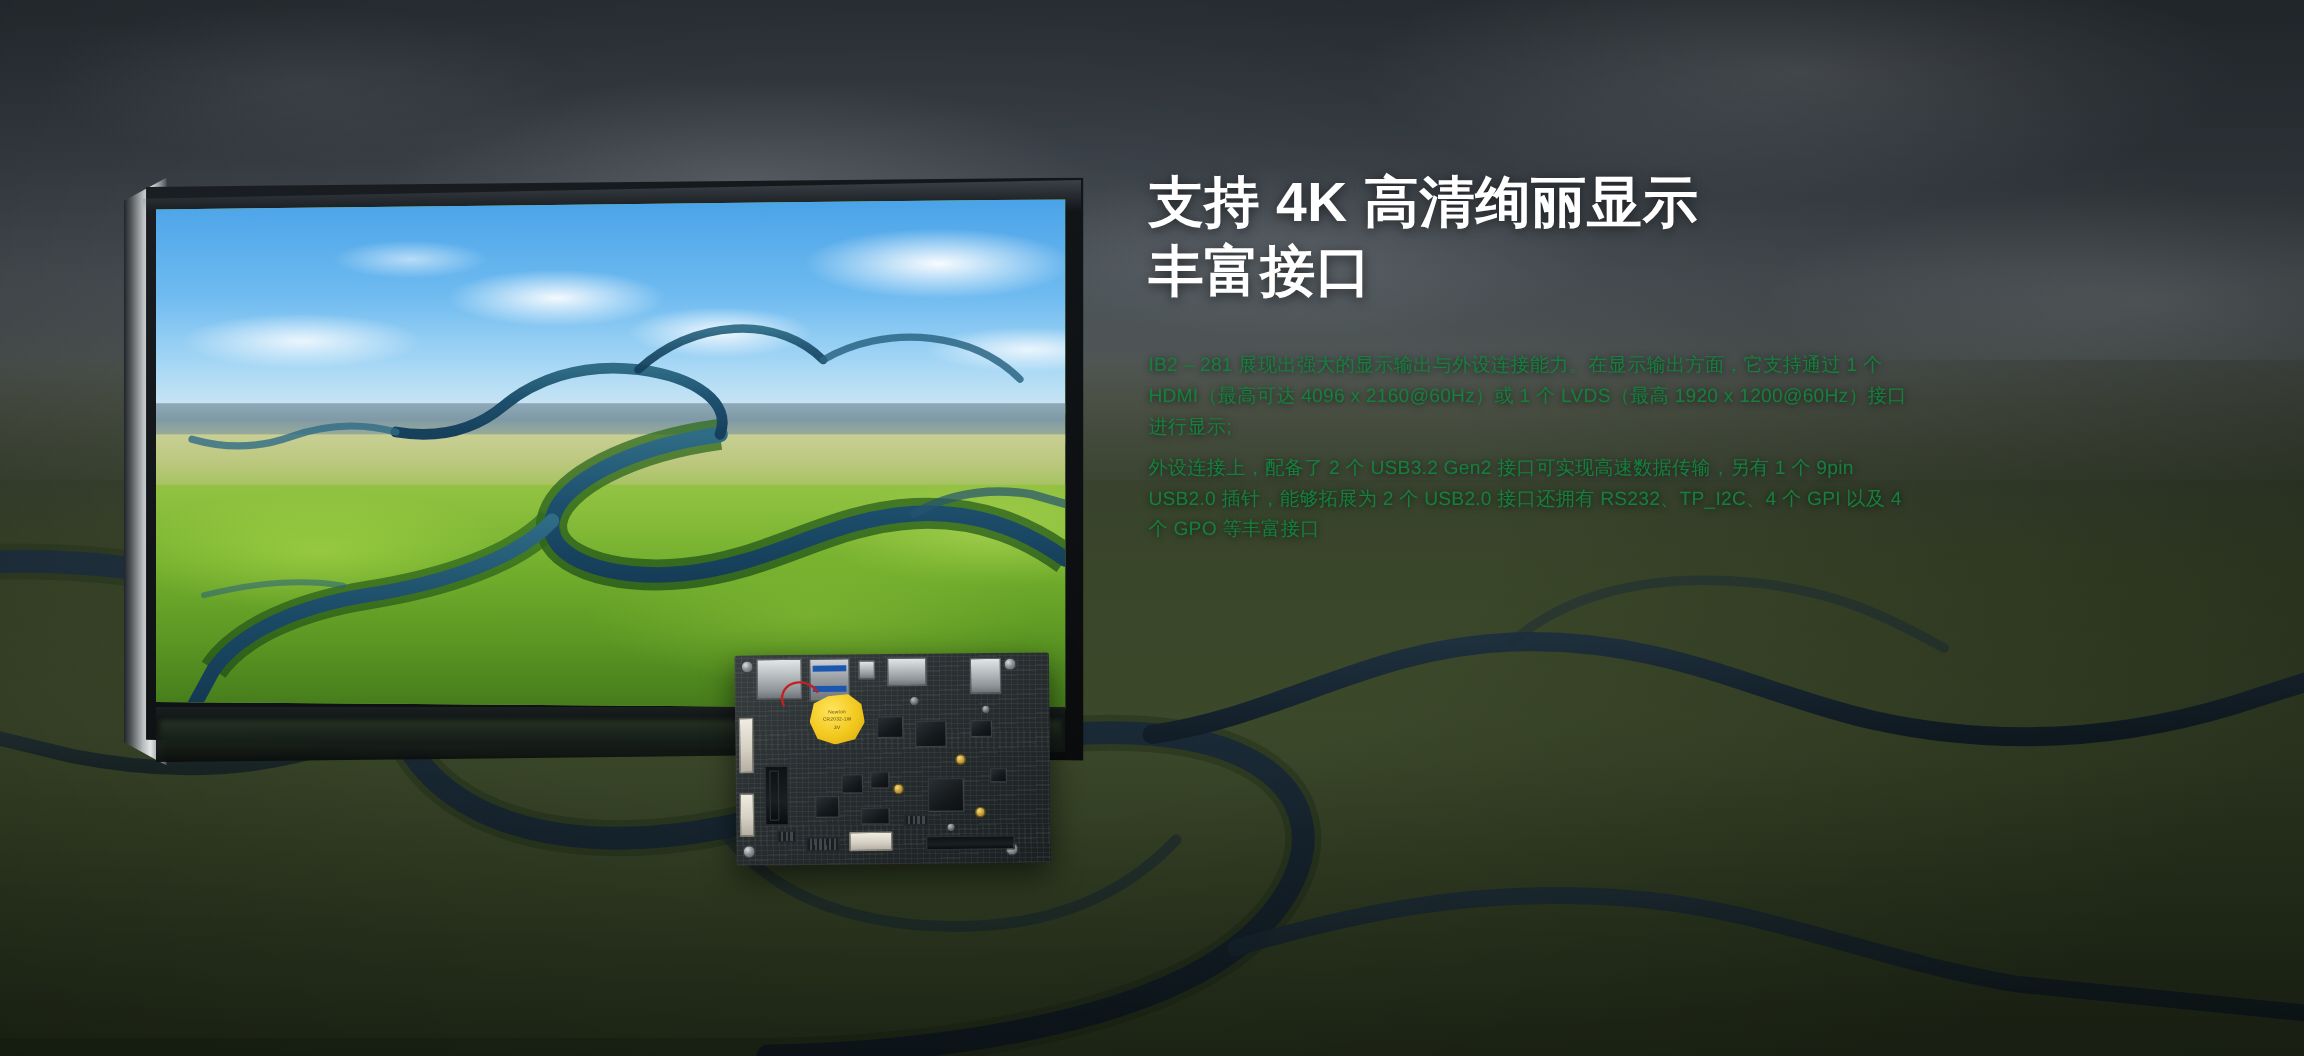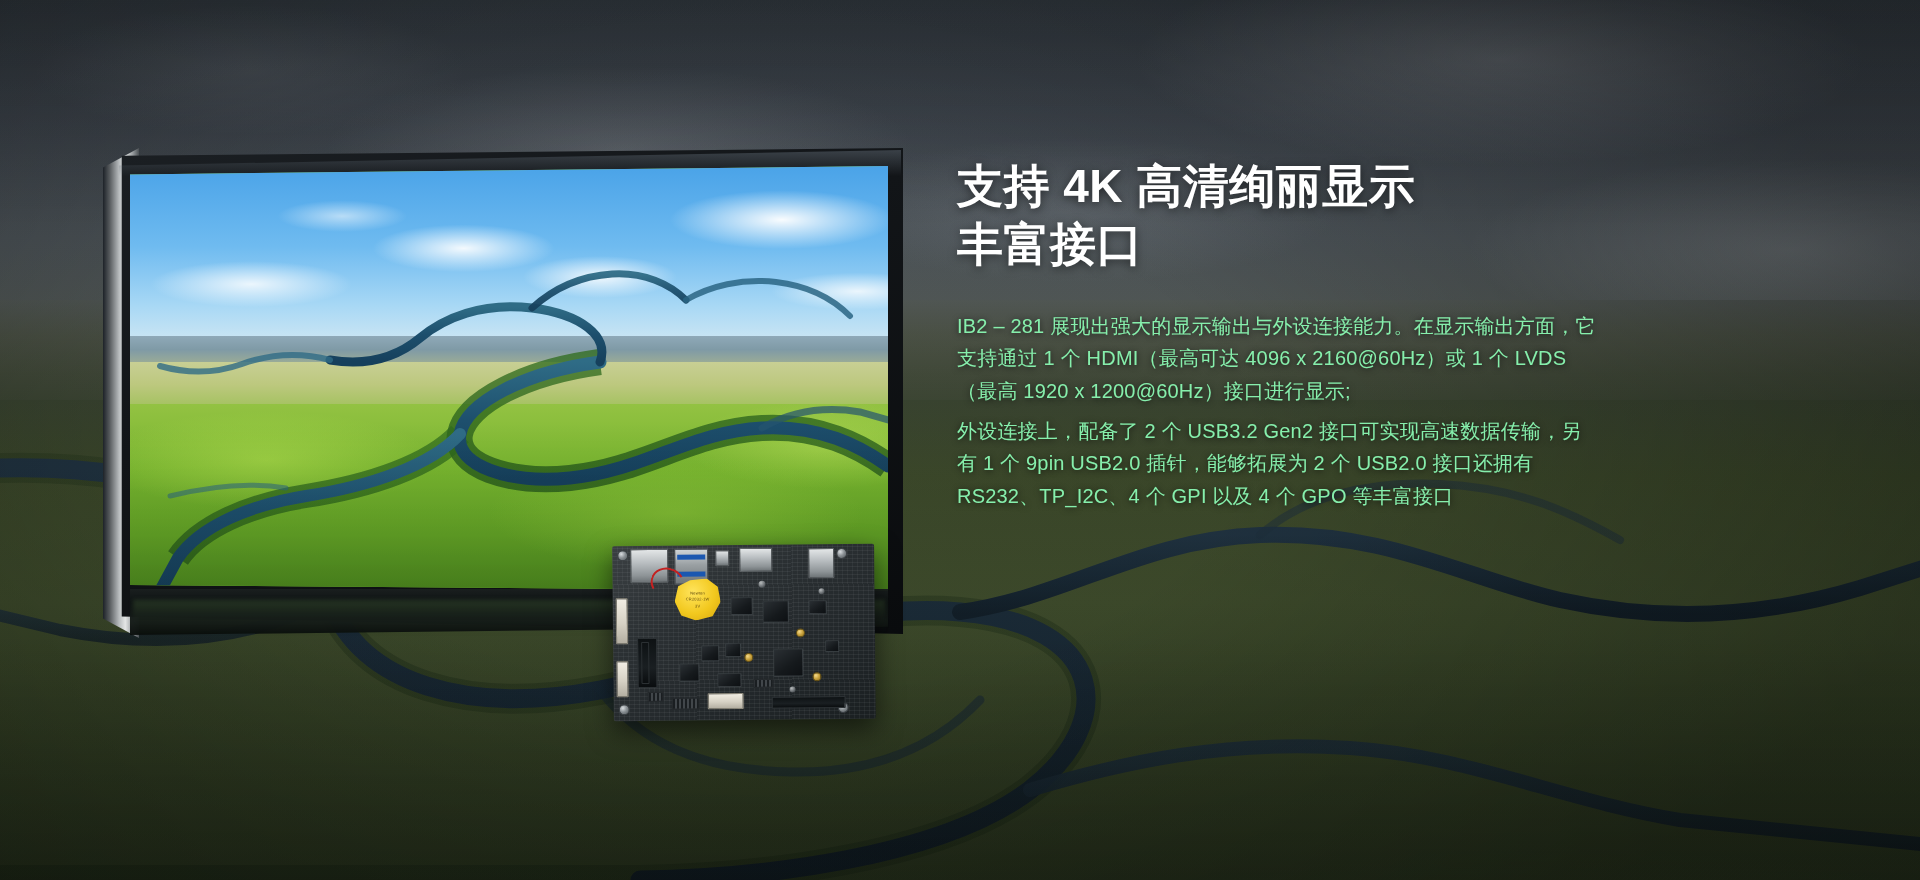--- a/index.html
+++ b/index.html
@@ -213,36 +213,36 @@
     border: 1px solid #6d5616;
   }
   .slot-dark {
     position: absolute;
     background: linear-gradient(180deg, #0e1214 0%, #1a1f22 60%, #0a0d0f 100%);
     border: 1px solid #2b3033;
     border-radius: 1px;
   }
 
   
-  #copy { position: absolute; left: 957px; top: 158px; width: 640px; }
+  #copy { position: absolute; left: 957px; top: 140px; width: 640px; }
 
   .headline {
     color: #ffffff;
     font-size: 46px;
     line-height: 1.26;
     font-weight: 700;
     letter-spacing: .5px;
     text-shadow: 0 2px 10px rgba(0,0,0,.55);
   }
 
   .body-block { margin-top: 36px; }
 
   .para {
-    color: #86efac;
-    font-size: 20px;
+    color: #15803d;
+    font-size: 16px;
     line-height: 1.62;
     letter-spacing: .2px;
     text-shadow: 0 1px 6px rgba(0,0,0,.72);
   }
   .para + .para { margin-top: 8px; }
 </style>
 </head>
 <body>
 
 <div id="stage">

